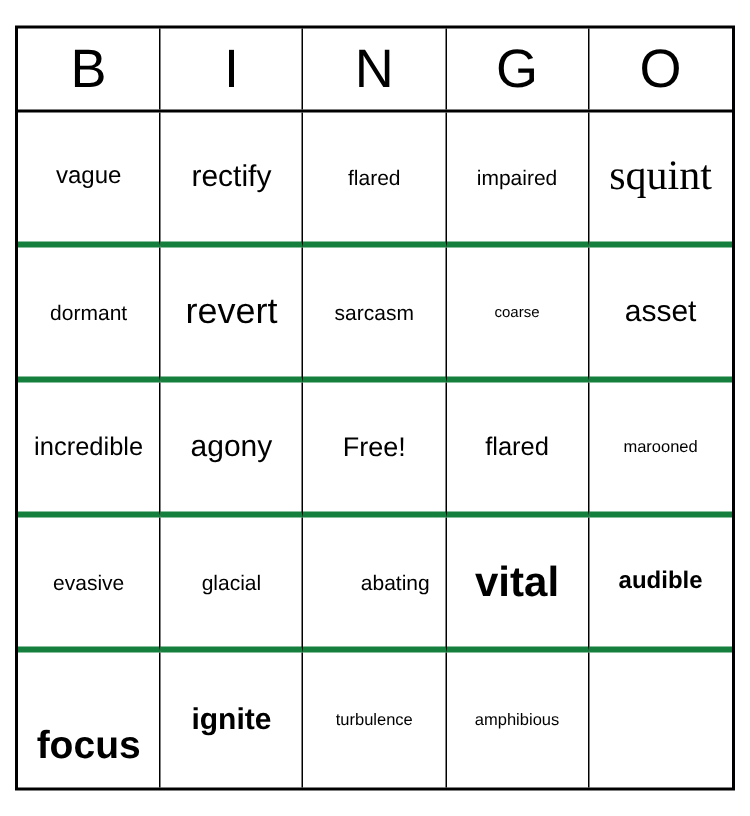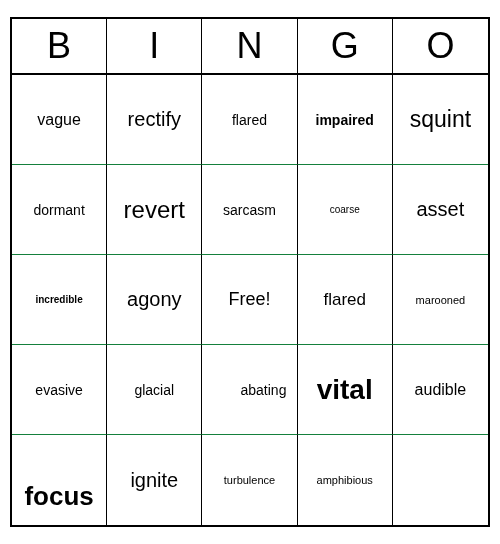--- a/index.html
+++ b/index.html
@@ -49,21 +49,21 @@
       grid-template-columns: repeat(5, 1fr);
       grid-template-rows: repeat(5, 1fr);
     }
 
     .bingo-cell {
       display: flex;
       justify-content: center;
       align-items: center;
       text-align: center;
       border-right: 1px solid #000;
-      border-bottom: 1px solid #15803d;
+      border-bottom: 4px solid #15803d;
       padding: 6px 4px;
       min-height: 90px;
     }
 
     .bingo-cell:nth-child(5n) {
       border-right: none;
     }
 
     .bingo-cell:nth-child(n+21) {
       border-bottom: none;
@@ -84,42 +84,42 @@
   <div class="bingo-cell">
         <span style="font-size: 16px; font-weight: normal;">vague</span>
       </div>
       <div class="bingo-cell">
         <span style="font-size: 20px; font-weight: normal;">rectify</span>
       </div>
       <div class="bingo-cell">
         <span style="font-size: 14px; font-weight: normal;">flared</span>
       </div>
       <div class="bingo-cell">
-        <span style="font-size: 14px; font-weight: bold;">impaired</span>
+        <span style="font-size: 14px; font-weight: normal;">impaired</span>
       </div>
       <div class="bingo-cell">
-        <span style="font-size: 23px; font-weight: normal;">squint</span>
+        <span style="font-size: 28px; font-weight: normal; font-family: Liberation Serif, serif;">squint</span>
       </div>
       <div class="bingo-cell">
         <span style="font-size: 14px; font-weight: normal;">dormant</span>
       </div>
       <div class="bingo-cell">
         <span style="font-size: 24px; font-weight: normal;">revert</span>
       </div>
       <div class="bingo-cell">
         <span style="font-size: 14px; font-weight: normal;">sarcasm</span>
       </div>
       <div class="bingo-cell">
         <span style="font-size: 10px; font-weight: normal;">coarse</span>
       </div>
       <div class="bingo-cell">
         <span style="font-size: 20px; font-weight: normal;">asset</span>
       </div>
       <div class="bingo-cell">
-        <span style="font-size: 10px; font-weight: bold;">incredible</span>
+        <span style="font-size: 17px; font-weight: normal;">incredible</span>
       </div>
       <div class="bingo-cell">
         <span style="font-size: 20px; font-weight: normal;">agony</span>
       </div>
       <div class="bingo-cell">
         <span style="font-size: 18px; font-weight: normal;">Free!</span>
       </div>
       <div class="bingo-cell">
         <span style="font-size: 17px; font-weight: normal;">flared</span>
       </div>
@@ -132,27 +132,27 @@
       <div class="bingo-cell">
         <span style="font-size: 14px; font-weight: normal;">glacial</span>
       </div>
       <div class="bingo-cell">
         <span style="font-size: 14px; font-weight: normal; margin-left: 28px;">abating</span>
       </div>
       <div class="bingo-cell">
         <span style="font-size: 28px; font-weight: bold;">vital</span>
       </div>
       <div class="bingo-cell">
-        <span style="font-size: 16px; font-weight: normal;">audible</span>
+        <span style="font-size: 16px; font-weight: bold;">audible</span>
       </div>
       <div class="bingo-cell">
         <span style="font-size: 26px; font-weight: bold; margin-top: 33px;">focus</span>
       </div>
       <div class="bingo-cell">
-        <span style="font-size: 20px; font-weight: normal;">ignite</span>
+        <span style="font-size: 20px; font-weight: bold;">ignite</span>
       </div>
       <div class="bingo-cell">
         <span style="font-size: 11px; font-weight: normal;">turbulence</span>
       </div>
       <div class="bingo-cell">
         <span style="font-size: 11px; font-weight: normal;">amphibious</span>
       </div>
     </div>
 </div>
 

